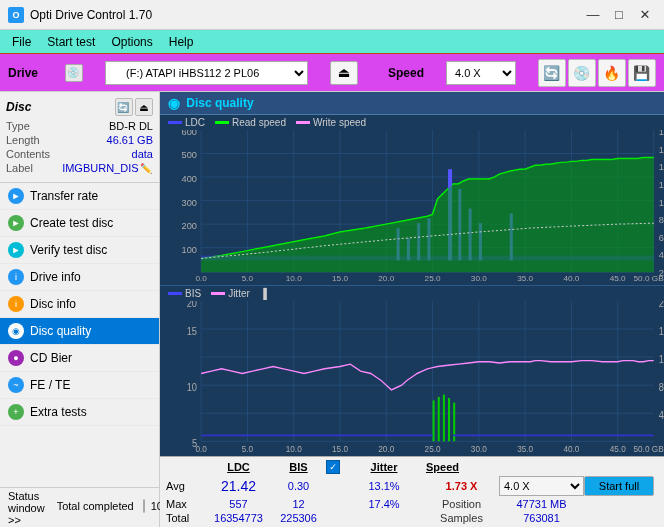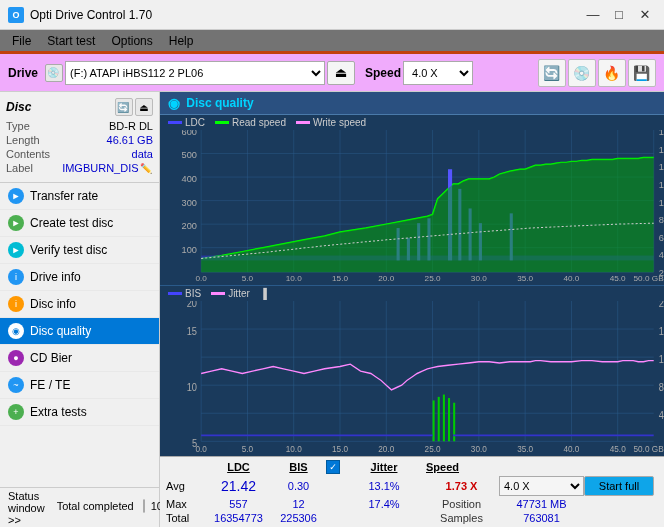--- a/index.html
+++ b/index.html
@@ -6,27 +6,27 @@
     body { font-family: 'Segoe UI', Arial, sans-serif; font-size: 11px; background: #f0f0f0; width: 664px; height: 527px; overflow: hidden; }
     
     
     .title-bar { background: #f0f0f0; height: 30px; display: flex; align-items: center; justify-content: space-between; padding: 0 8px; border-bottom: 1px solid #ccc; }
     .title-bar-left { display: flex; align-items: center; gap: 6px; font-size: 12px; }
     .title-bar-icon { width: 16px; height: 16px; background: #2196F3; border-radius: 2px; display: flex; align-items: center; justify-content: center; color: white; font-size: 9px; font-weight: bold; }
     .title-bar-controls { display: flex; gap: 4px; }
     .title-btn { width: 22px; height: 22px; border: none; background: transparent; cursor: pointer; font-size: 13px; display: flex; align-items: center; justify-content: center; color: #333; border-radius: 3px; }
     
     
-    .menu-bar { background: #737373; height: 24px; display: flex; align-items: center; padding: 0 4px; border-bottom: 3px solid #c2410c; }
+    .menu-bar { background: #5eead4; height: 24px; display: flex; align-items: center; padding: 0 4px; border-bottom: 1px solid #c2410c; }
     .menu-item { padding: 2px 8px; cursor: pointer; border-radius: 3px; font-size: 12px; }
     
     
-    .drive-bar { background: #f0abfc; height: 38px; display: flex; align-items: center; padding: 0 8px; gap: 2px; border-bottom: 1px solid #ccc; }
+    .drive-bar { background: #d946ef; height: 38px; display: flex; align-items: center; padding: 0 8px; gap: 22px; border-bottom: 1px solid #ccc; }
     .drive-label { font-size: 12px; font-weight: bold; min-width: 35px; }
-    .drive-select { height: 24px; border: 1px solid #aaa; background: white; font-size: 11px; flex: 1; max-width: 260px; padding: 0 0; }
+    .drive-select { height: 24px; border: 1px solid #aaa; background: white; font-size: 11px; flex: 1; max-width: 260px; padding: 0 16px; }
     .eject-btn { width: 28px; height: 24px; border: 1px solid #aaa; background: #f5f5f5; cursor: pointer; display: flex; align-items: center; justify-content: center; border-radius: 2px; }
     .speed-label { font-size: 12px; font-weight: bold; margin-left: 8px; }
     .speed-select { height: 24px; border: 1px solid #aaa; background: white; font-size: 11px; width: 70px; padding: 0 4px; }
     .toolbar-icons { display: flex; gap: 2px; margin-left: auto; }
     .toolbar-icon-btn { width: 28px; height: 28px; border: 1px solid #bbb; background: #f5f5f5; cursor: pointer; display: flex; align-items: center; justify-content: center; border-radius: 2px; font-size: 14px; }
     
     
     .main-layout { display: flex; height: calc(527px - 30px - 24px - 38px); }
     
     

